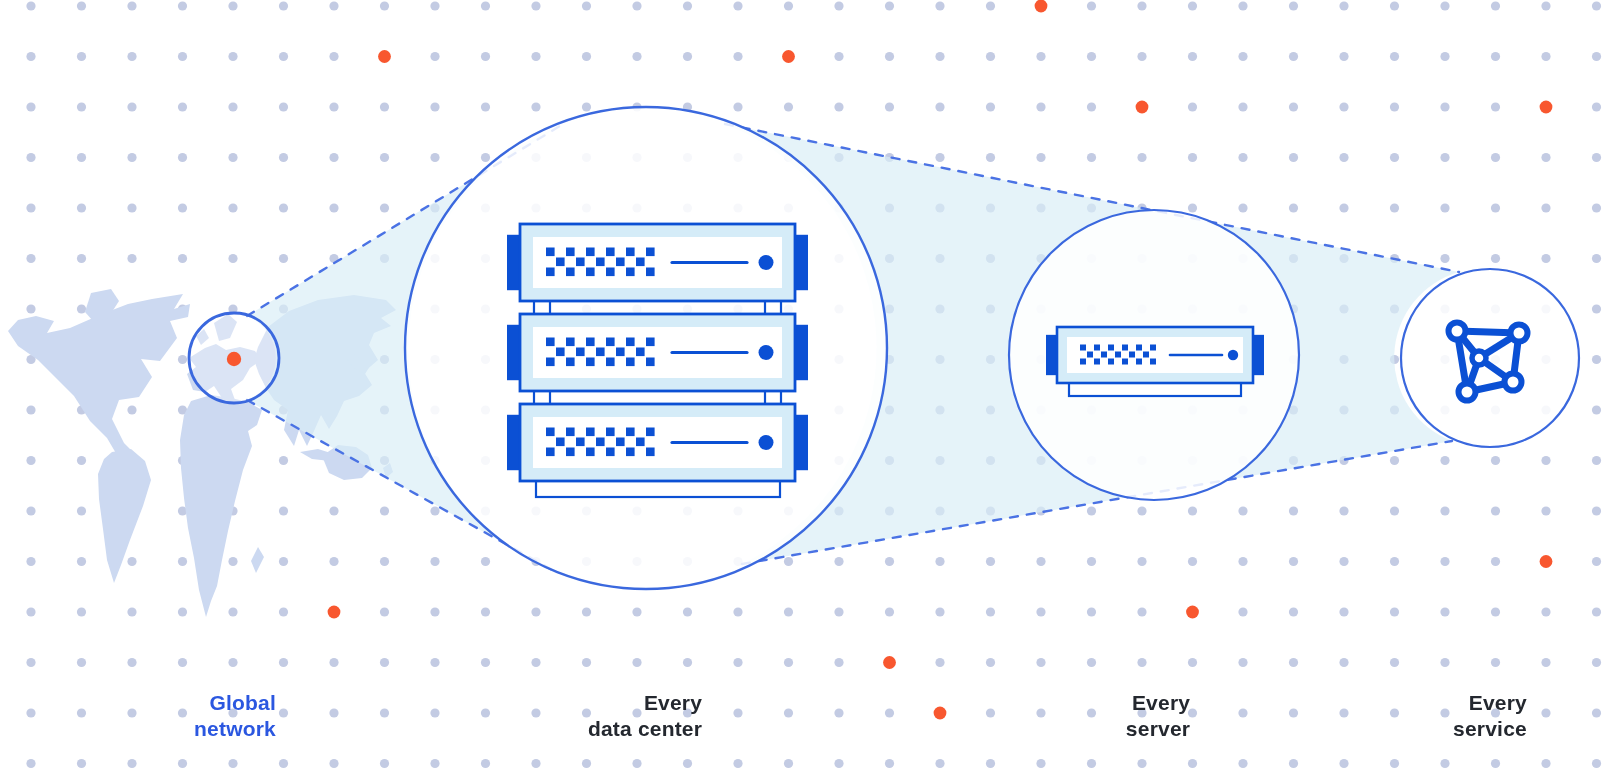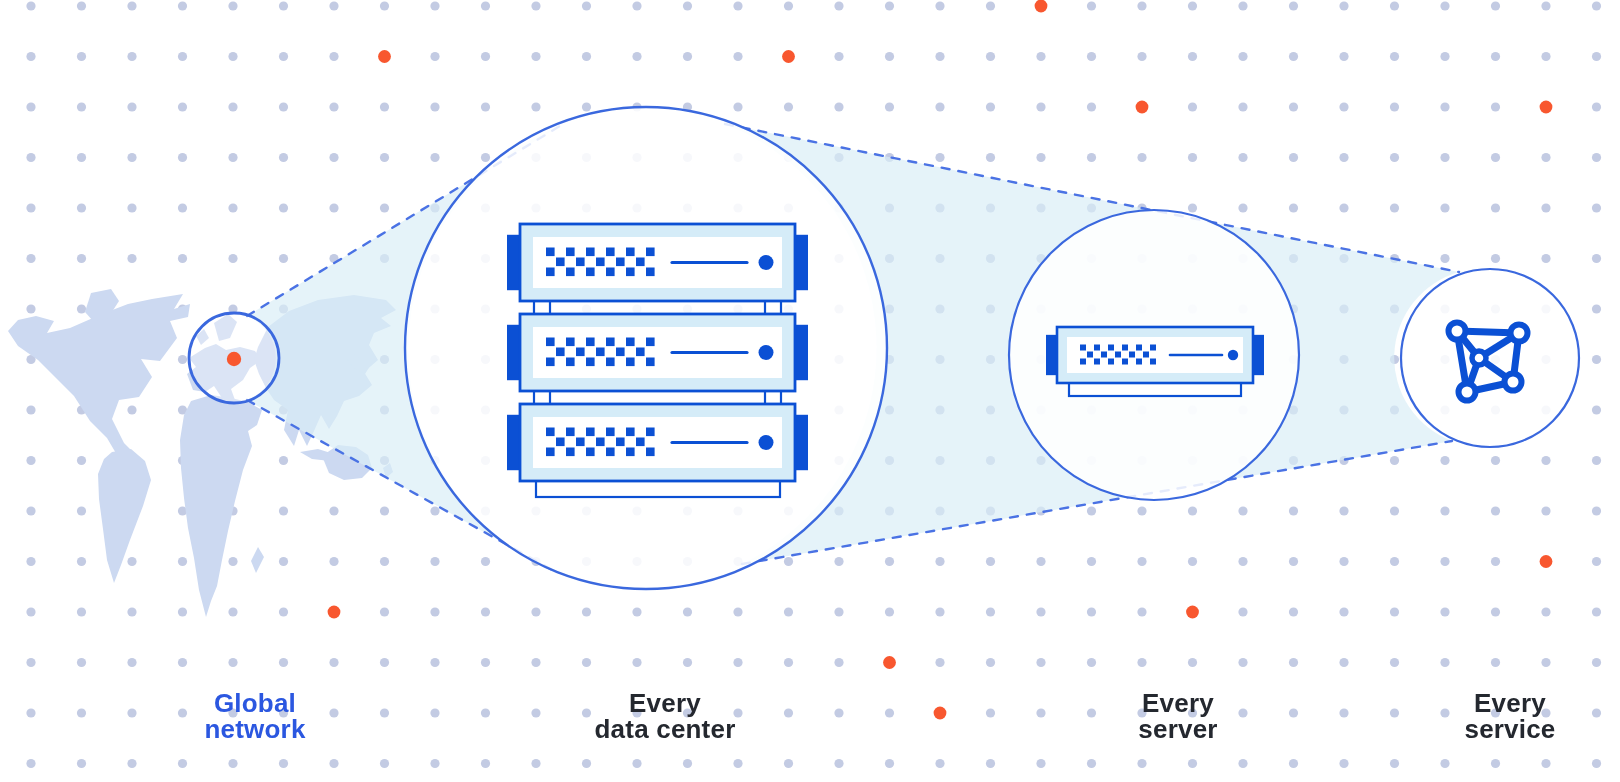--- a/index.html
+++ b/index.html
@@ -7,27 +7,26 @@
     position:relative;
     width:1620px;height:782px;
     overflow:hidden;
     background:#ffffff;
     font-family:"Liberation Sans", sans-serif;
   }
   .stage svg{position:absolute;left:0;top:0;}
   .caption{
     position:absolute;
     transform:translateX(-50%);
-    text-align:center;
-    font-size:26px;
+    text-align:right;
+    font-size:21px;
     line-height:26px;
     font-weight:700;
     white-space:pre-line;
     letter-spacing:.2px;
-    margin-left:20px;
   }
 </style>
 </head>
 <body>
 
 <div class="stage">
   <svg width="1620" height="782" viewBox="0 0 1620 782">
 
     <g id="dot-grid">
         <circle cx="31" cy="6" r="4.6" fill="#c3cbe3"></circle>

